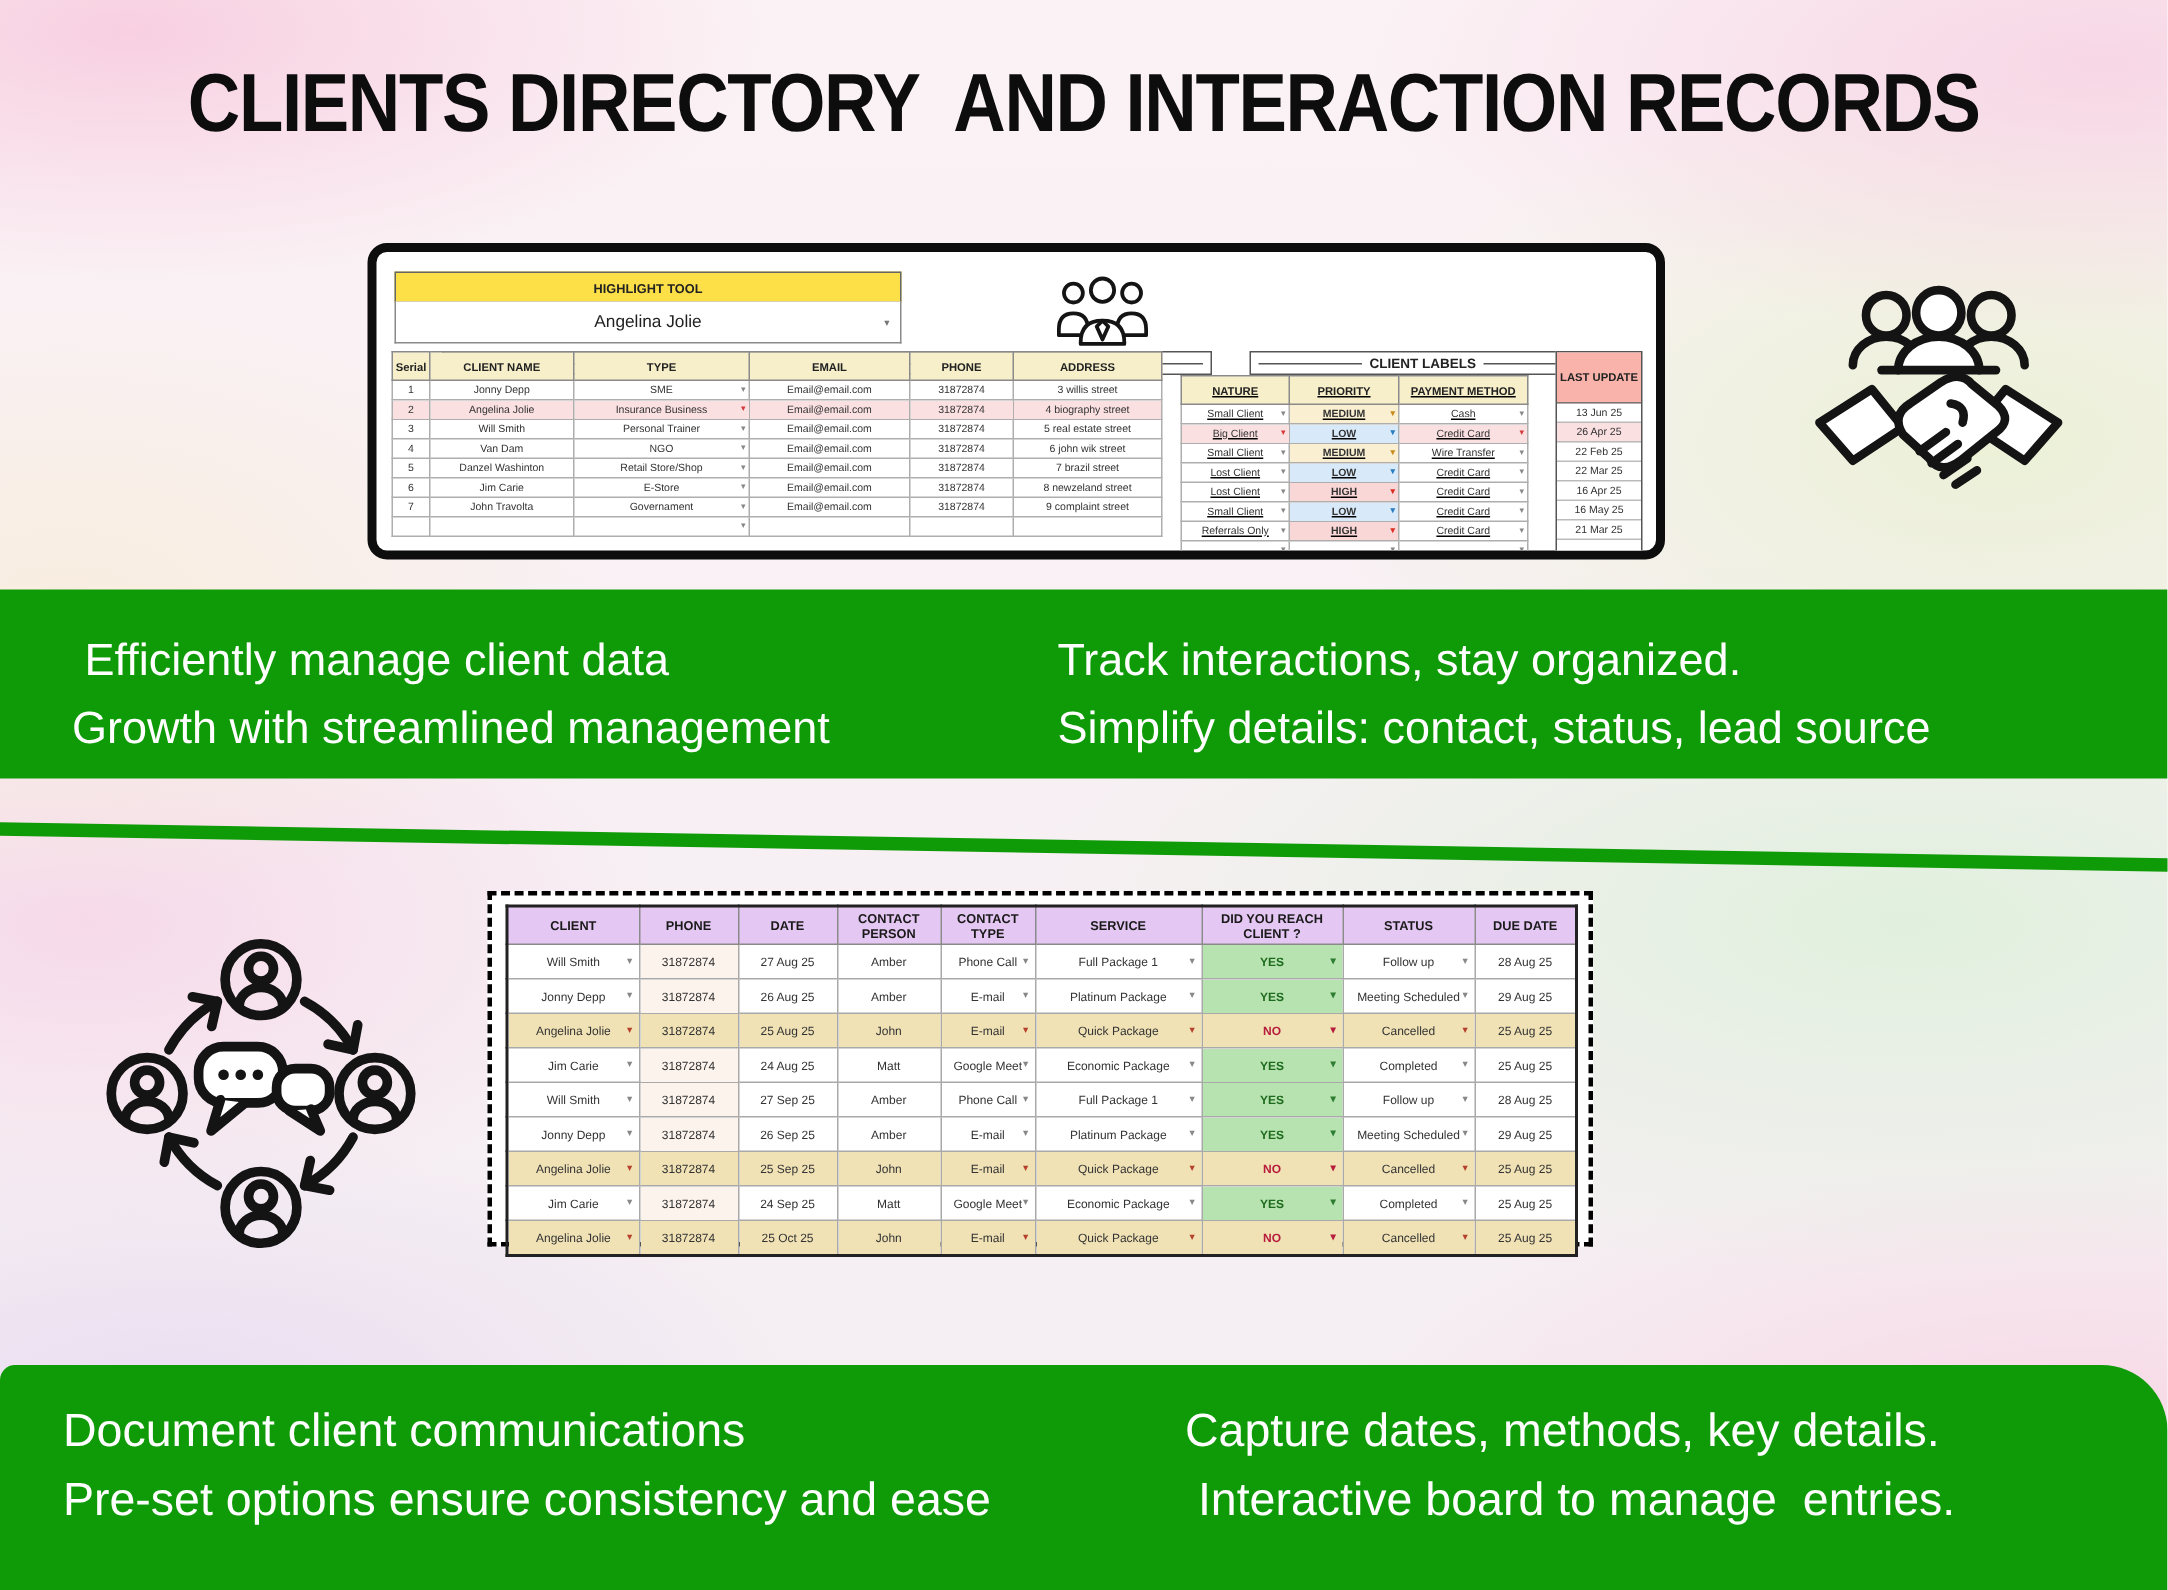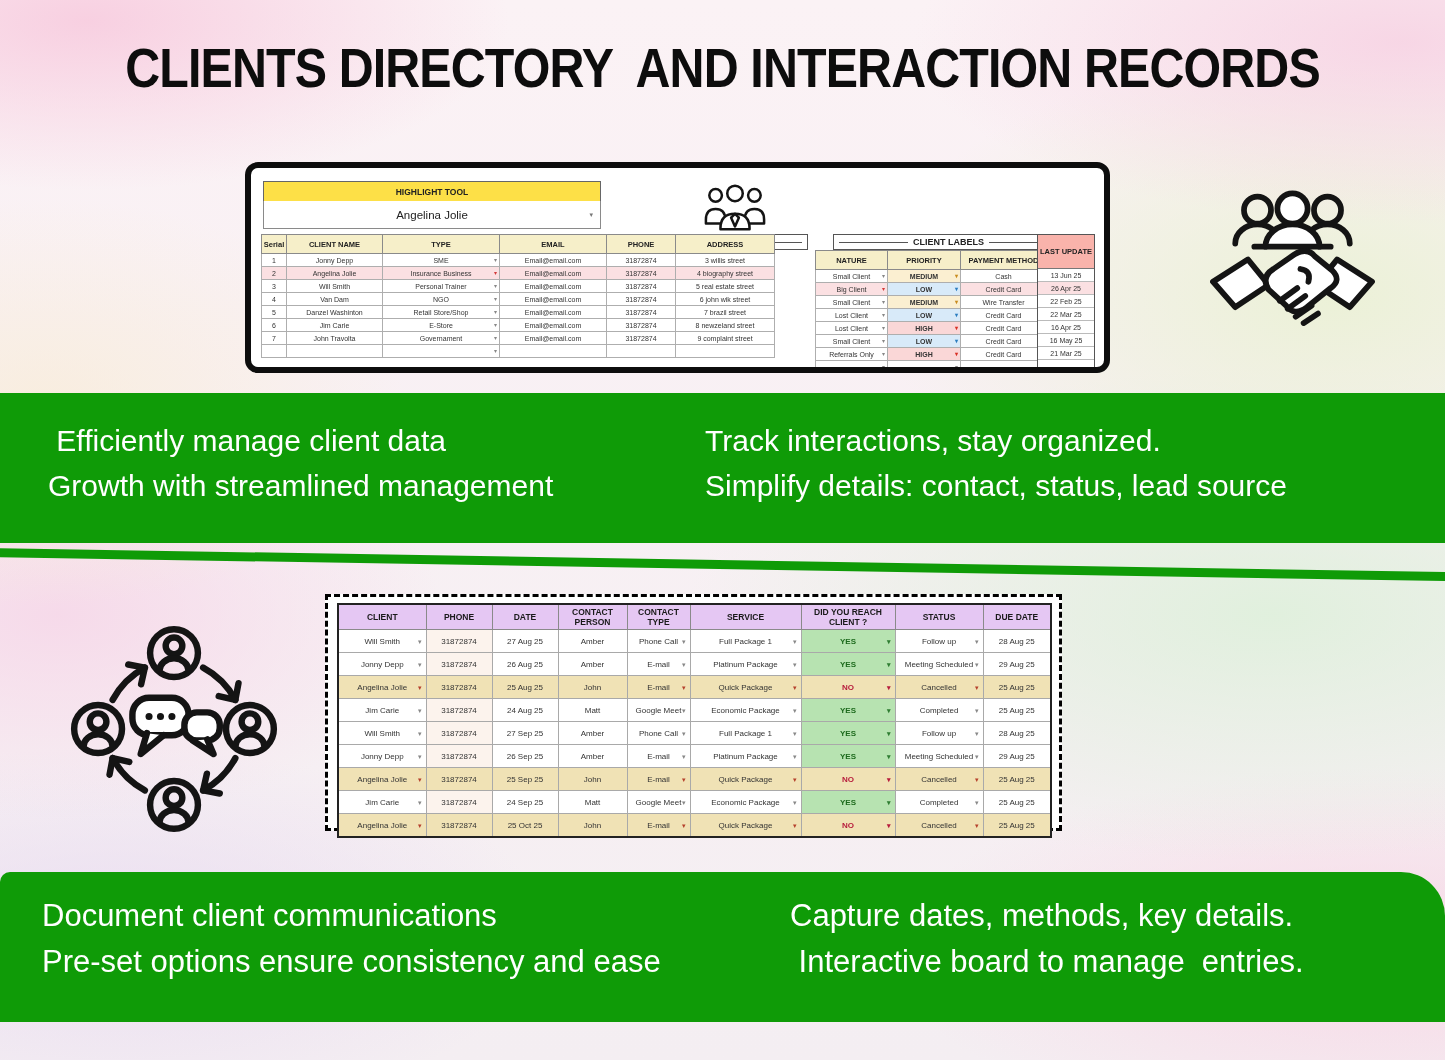--- a/index.html
+++ b/index.html
@@ -39,21 +39,21 @@
   .sec-hdr{position:absolute;height:16px;border:1px solid #555;box-sizing:border-box;background:#fff;
     display:flex;align-items:center;font-size:9px;font-weight:bold;color:#222;margin-left:34px;}
   .sec-hdr::before,.sec-hdr::after{content:"";flex:1;border-top:1px solid #555;margin:0 5px;}
   .sec-info{left:10px;top:66px;width:513px;}
   .sec-labels{left:548px;top:66px;width:231px;}
   table.grid{position:absolute;border-collapse:collapse;table-layout:fixed;}
   table.grid th{background:#f6efc9;border:1px solid #8a8a8a;font-size:7.5px;font-weight:bold;color:#222;height:18px;padding:0;}
   table.grid td{border:1px solid #aeaeae;font-size:7px;color:#333;height:12px;padding:0 2px;text-align:center;position:relative;
     white-space:nowrap;overflow:hidden;}
   .t-info{left:10px;top:66px;width:513px;}
-  .t-labels{left:564px;top:82px;width:231px;}
+  .t-labels{left:536px;top:82px;width:231px;text-decoration:underline;}
   .t-labels th{background:#e8cff6;}
   tr.hl td{background:#fbe0e2;}
   tr.hl .arw{color:#d43a3a;}
   .arw{position:absolute;right:2px;top:50%;transform:translateY(-50%);font-size:6px;color:#888;line-height:1;}
   td.pri-medium{background:#fbefd1;color:#8d6b1f;font-weight:bold;}
   td.pri-medium .arw{color:#c98c1e;}
   td.pri-low{background:#d8eaf9;color:#2b7dc0;font-weight:bold;}
   td.pri-low .arw{color:#2b7dc0;}
   td.pri-high{background:#fad7d7;color:#d93025;font-weight:bold;}
   td.pri-high .arw{color:#d93025;}
@@ -61,22 +61,22 @@
   .lu{position:absolute;left:786px;top:66px;width:58px;border:1px solid #555;box-sizing:border-box;background:#fff;}
   .lu-h{height:33px;background:#f9b3ab;display:flex;align-items:center;justify-content:center;
     font-size:7.5px;font-weight:bold;color:#222;border-bottom:1px solid #777;}
   .lu-r{height:12px;border-bottom:1px solid #bbb;font-size:7px;color:#333;display:flex;align-items:center;justify-content:center;}
   .lu-r.hl{background:#fbe0e2;}
   
   .handshake{position:absolute;left:1205px;top:188px;}
   .comm{position:absolute;left:70px;top:625px;}
   
   .banner{position:absolute;left:0;width:1445px;background:#0f9b07;color:#fff;}
-  .banner1{top:393px;height:150px;}
-  .banner2{top:872px;height:150px;border-radius:10px 44px 0 0;}
+  .banner1{top:393px;height:126px;}
+  .banner2{top:910px;height:150px;border-radius:10px 44px 0 0;}
   .bline{position:absolute;font-size:30px;white-space:pre;line-height:1;}
   .banner2 .bline{font-size:31px;}
   .stripe{position:absolute;left:-8px;top:548px;width:1480px;height:9px;background:#0f9b07;
     transform:rotate(0.95deg);transform-origin:left top;}
   
   .sheet2{
     position:absolute;left:325px;top:594px;width:737px;height:237px;box-sizing:border-box;
     border:3px dashed #000;background:#fff;padding:6px 0 0 9px;
   }
   .t2{border-collapse:collapse;table-layout:fixed;width:713px;border:2px solid #222;}

